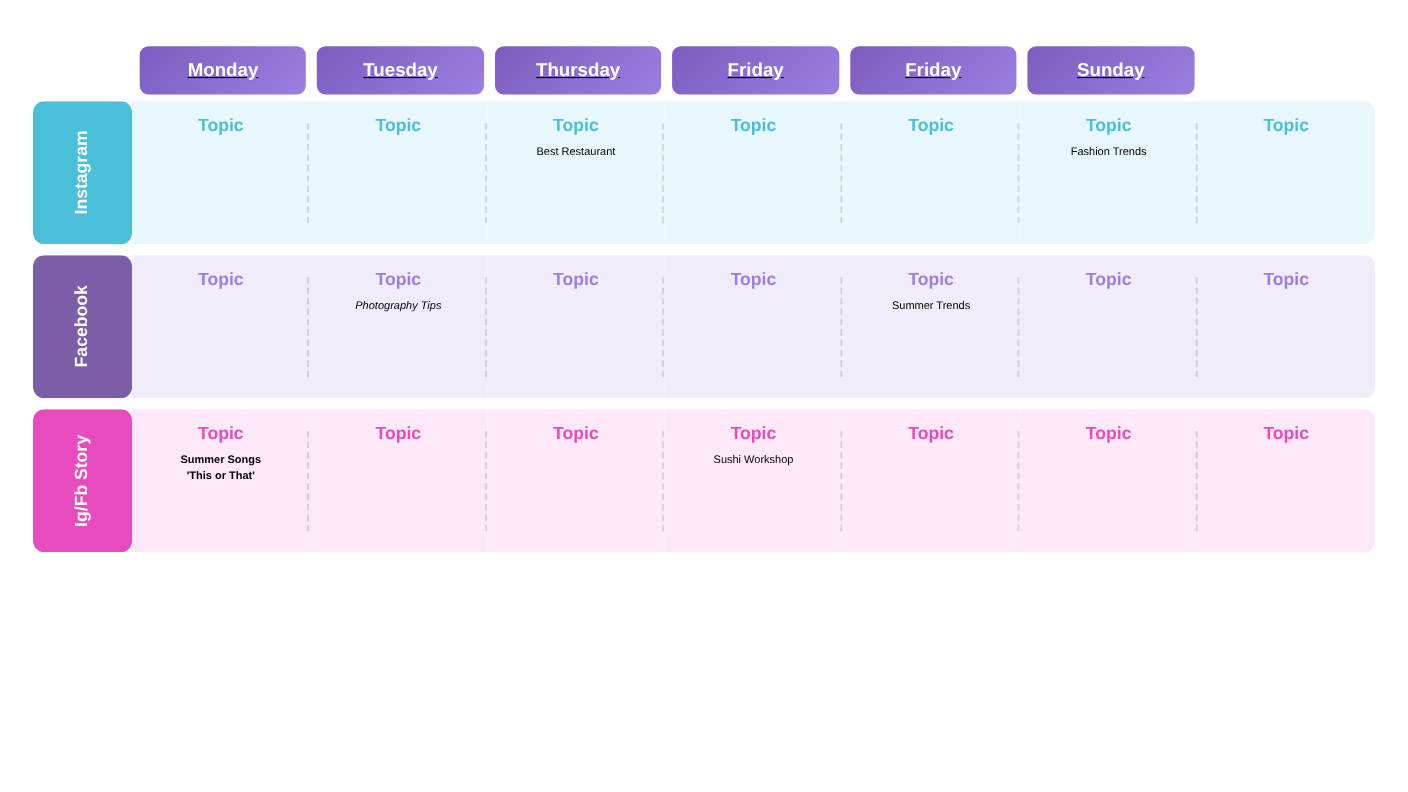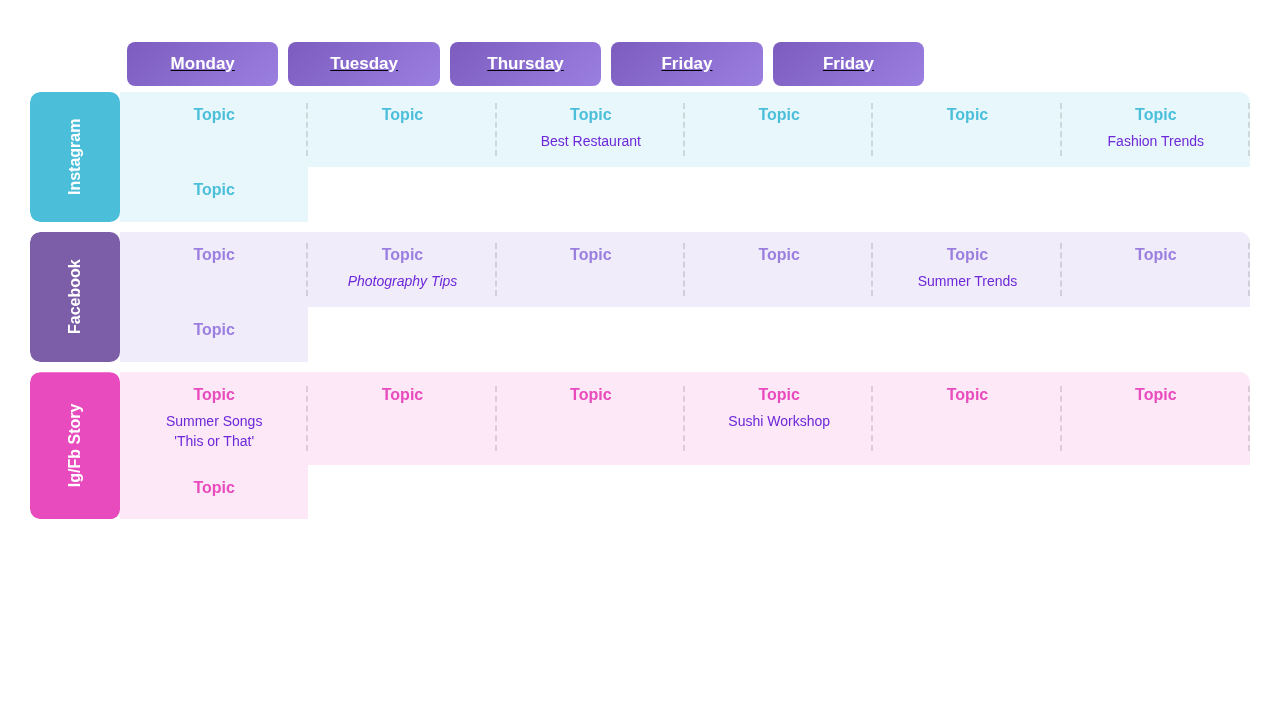--- a/index.html
+++ b/index.html
@@ -82,21 +82,21 @@
       border-radius: 10px;
       padding: 10px 0;
     }
 
     .instagram-label { background: #4bbfda; }
     .facebook-label { background: #7b5ea7; }
     .igfb-label { background: #e84bbd; }
 
     .section-cells {
       display: grid;
-      grid-template-columns: repeat(6, 1fr);
+      grid-template-columns: repeat(7, 1fr);
       grid-column: 2 / 9;
     }
 
     .cell {
       padding: 14px 12px;
       display: flex;
       flex-direction: column;
       align-items: center;
       position: relative;
     }
@@ -119,39 +119,40 @@
       font-size: 16px;
       font-weight: 600;
       margin-bottom: 8px;
     }
 
     .instagram-row .cell-topic { color: #4bbfda; }
     .facebook-row .cell-topic { color: #9b7fe0; }
     .igfb-row .cell-topic { color: #e84bbd; }
 
     .cell-content {
-      font-size: 14px;
-      color: #6d28d9;
+      font-size: 10px;
+      color: #000000;
       text-align: center;
       line-height: 1.4;
     }
   </style>
 </head>
 <body>
 
 <h1 data-name="page-title"></h1>
 
 <div data-name="calendar-container">
   <div data-name="header-row" id="header-row">
     <div data-name="header-spacer"></div>
   <div class="day-header" data-name="day-header-monday">Monday</div>
       <div class="day-header" data-name="day-header-tuesday">Tuesday</div>
       <div class="day-header" data-name="day-header-thursday">Thursday</div>
       <div class="day-header" data-name="day-header-friday">Friday</div>
       <div class="day-header" data-name="day-header-saturday">Friday</div>
+      <div class="day-header" data-name="day-header-sunday">Sunday</div>
     </div>
   <div data-name="sections" id="sections-container">
       <div class="section-row instagram-row" data-name="section-row-instagram">
         <div class="section-label instagram-label" data-name="section-label-instagram">Instagram</div>
         <div class="section-cells" data-name="section-cells-instagram">
           <div class="cell" data-name="cell-instagram-monday">
             <div class="cell-topic" data-name="topic-label-instagram-0">Topic</div>
           </div>
           <div class="cell" data-name="cell-instagram-tuesday">
             <div class="cell-topic" data-name="topic-label-instagram-1">Topic</div>
@@ -201,21 +202,21 @@
           <div class="cell" data-name="cell-facebook-sunday">
             <div class="cell-topic" data-name="topic-label-facebook-6">Topic</div>
           </div>
         </div>
       </div>
       <div class="section-row igfb-row" data-name="section-row-igfb">
         <div class="section-label igfb-label" data-name="section-label-igfb">Ig/Fb Story</div>
         <div class="section-cells" data-name="section-cells-igfb">
           <div class="cell" data-name="cell-igfb-monday">
             <div class="cell-topic" data-name="topic-label-igfb-0">Topic</div>
-            <div class="cell-content" data-name="cell-content-igfb-0" style="white-space: pre-line;">Summer Songs
+            <div class="cell-content" data-name="cell-content-igfb-0" style="white-space: pre-line; font-weight: bold;">Summer Songs
 'This or That'</div>
           </div>
           <div class="cell" data-name="cell-igfb-tuesday">
             <div class="cell-topic" data-name="topic-label-igfb-1">Topic</div>
           </div>
           <div class="cell" data-name="cell-igfb-wednesday">
             <div class="cell-topic" data-name="topic-label-igfb-2">Topic</div>
           </div>
           <div class="cell" data-name="cell-igfb-thursday">
             <div class="cell-topic" data-name="topic-label-igfb-3">Topic</div>

